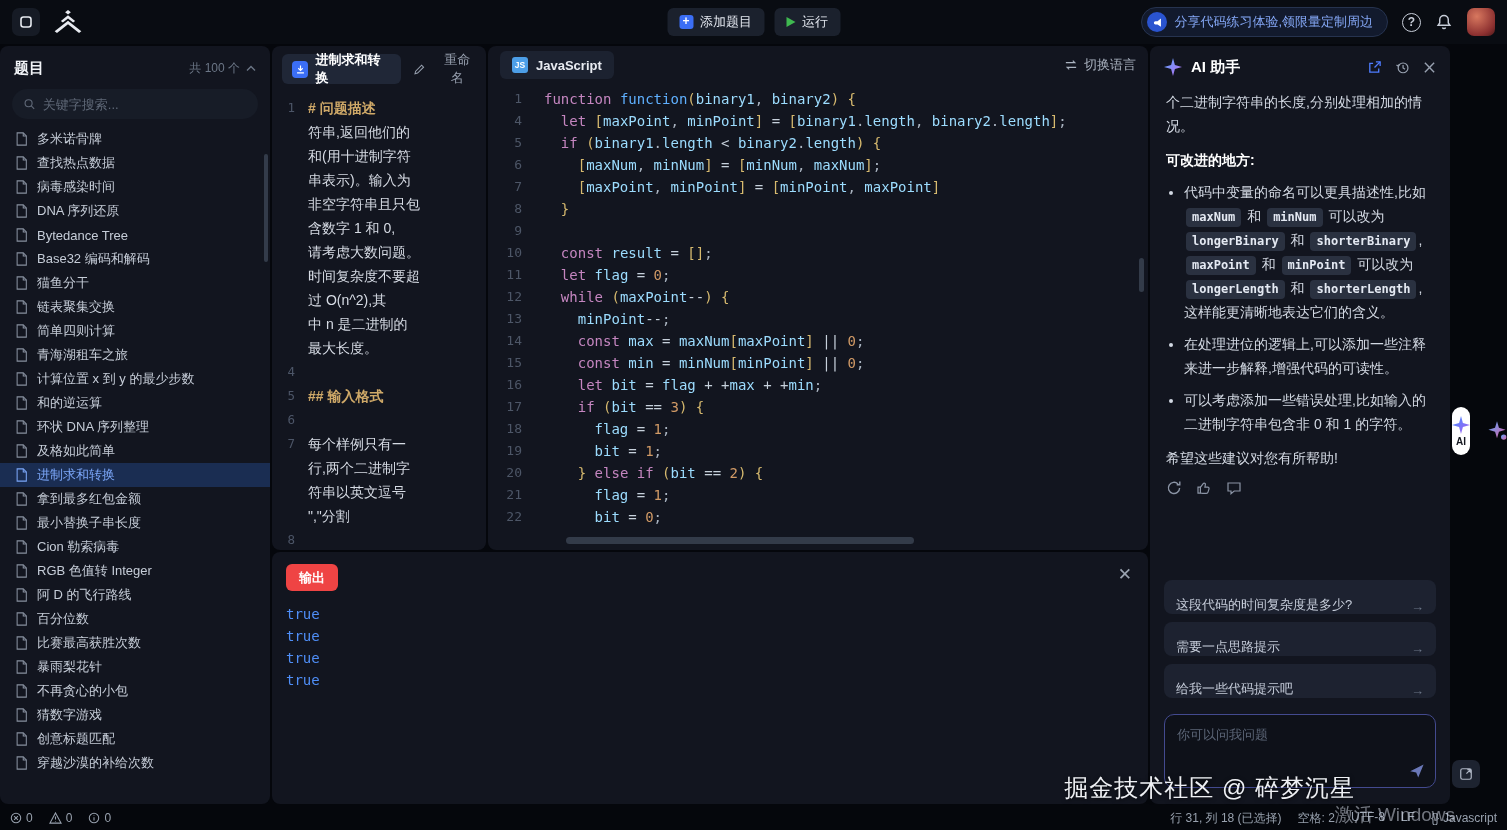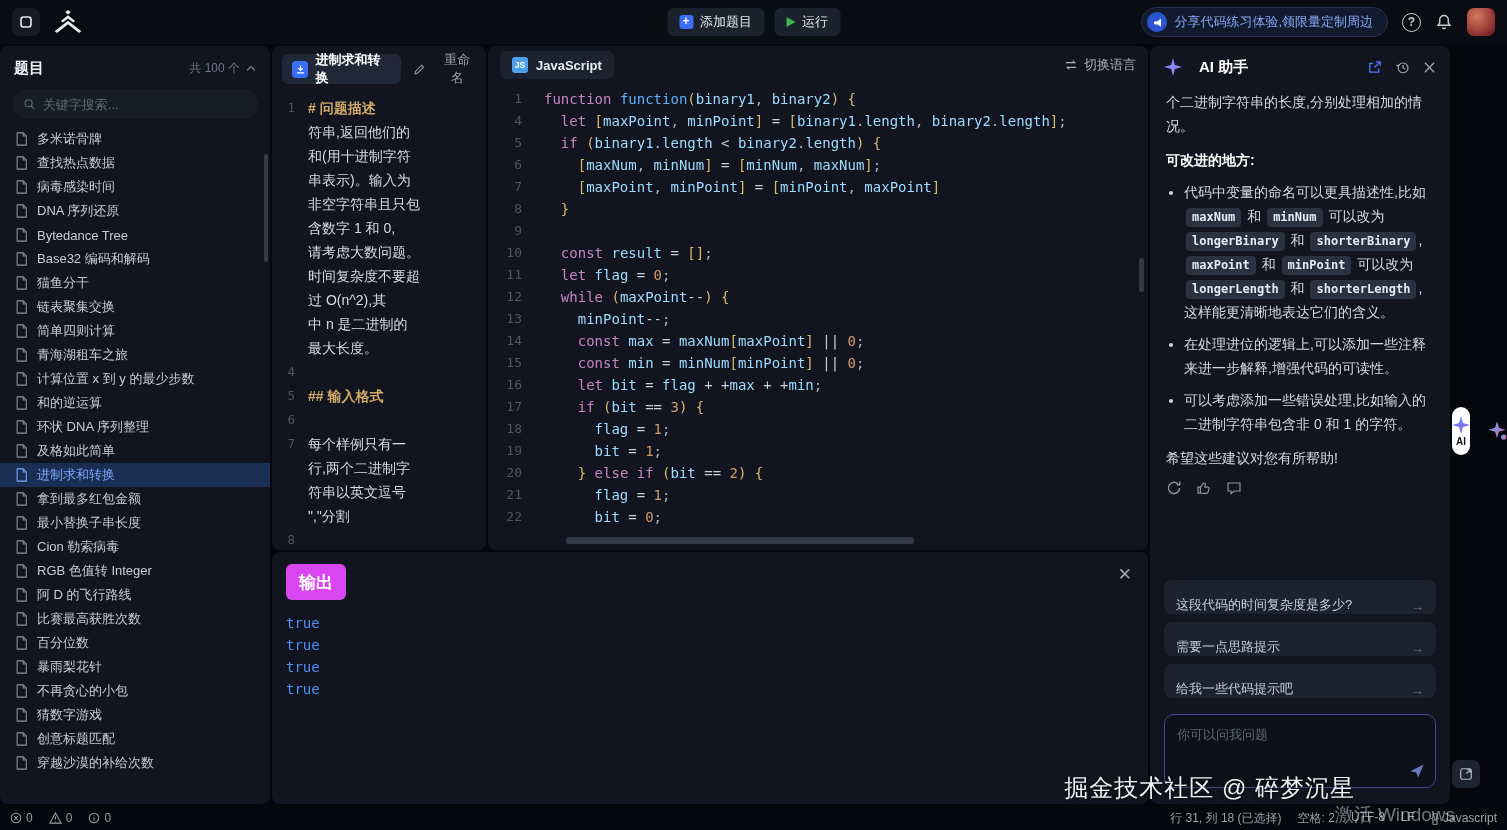--- a/index.html
+++ b/index.html
@@ -67,27 +67,27 @@
   .code-row { display:flex; height:22px; line-height:22px; }
   .ln { width:56px; flex:0 0 56px; text-align:right; padding-right:22px; color:#4d5667; font-size:13px; }
   .cd { white-space:pre; }
   .tk-k { color:#c586c0; } .tk-f { color:#5fb0ff; } .tk-v { color:#9cdcfe; }
   .tk-m { color:#d19a66; } .tk-b { color:#d7ba6f; } .tk-p { color:#abb5c2; } .tk-o { color:#c7d1dc; }
   .h-thumb { position:absolute; left:78px; bottom:6px; width:348px; height:7px; background:#333b49; border-radius:4px; }
   .v-thumb { position:absolute; right:4px; top:212px; width:5px; height:34px; background:#333b49; border-radius:3px; }
 
   
   .output { height:252px; flex:0 0 252px; position:relative; padding:12px 14px; }
-  .out-chip { display:inline-flex; align-items:center; background:#d946ef; border-radius:6px; height:36px; padding:0 13px; color:#fff; font-size:17px; font-weight:600; }
+  .out-chip { display:inline-flex; align-items:center; background:#ef4444; border-radius:6px; height:27px; padding:0 13px; color:#fff; font-size:13px; font-weight:600; }
   .out-close { position:absolute; right:16px; top:14px; color:#9aa3b0; font-size:17px; background:none; border:none; cursor:pointer; line-height:1; }
   .out-lines { margin-top:12px; font-family:"DejaVu Sans Mono",monospace; font-size:14px; line-height:22px; color:#4f8ef7; }
 
   
   .ai { width:300px; flex:0 0 300px; display:flex; flex-direction:column; overflow:hidden; }
-  .ai-head { height:42px; flex:0 0 42px; display:flex; align-items:center; gap:17px; padding:0 14px; }
+  .ai-head { height:42px; flex:0 0 42px; display:flex; align-items:center; gap:9px; padding:0 14px; }
   .ai-title { font-size:15px; font-weight:bold; color:#fff; }
   .ai-head-icons { margin-left:auto; display:flex; align-items:center; gap:13px; }
   .ai-head-icons .hi { background:none; border:none; cursor:pointer; color:#98a1b0; display:flex; }
   .hi.blue { color:#4e7cff; }
   .ai-scroll { flex:1; overflow:hidden; padding:2px 16px 0; font-size:14px; line-height:24px; color:#d3d9e3; }
   .ai-sec { font-weight:bold; color:#fff; margin:10px 0 8px; }
   .ai-bullets { list-style:disc; padding-left:18px; display:flex; flex-direction:column; gap:8px; }
   .chip { display:inline-block; background:#2a3140; border-radius:4px; padding:0 6px; margin:0 2px; font-family:"DejaVu Sans Mono",monospace; font-size:12px; color:#e4e9f2; font-weight:600; line-height:19px; }
   .ai-close-line { margin-top:10px; }
   .ai-actions { display:flex; gap:14px; padding:10px 0 4px; }
@@ -323,28 +323,28 @@
               <path d="M2 1h7l3.5 3.5V15H2z" fill="none" stroke="currentColor" stroke-width="1.2"></path>
               <path d="M9 1v3.5h3.5" fill="none" stroke="currentColor" stroke-width="1.2"></path>
             </svg>
             <span class="lbl">阿 D 的飞行路线</span>
           </div>
           <div class="plist-item">
             <svg class="doc" width="13" height="14" viewBox="0 0 14 16">
               <path d="M2 1h7l3.5 3.5V15H2z" fill="none" stroke="currentColor" stroke-width="1.2"></path>
               <path d="M9 1v3.5h3.5" fill="none" stroke="currentColor" stroke-width="1.2"></path>
             </svg>
+            <span class="lbl">百分位数</span>
+          </div>
+          <div class="plist-item">
+            <svg class="doc" width="13" height="14" viewBox="0 0 14 16">
+              <path d="M2 1h7l3.5 3.5V15H2z" fill="none" stroke="currentColor" stroke-width="1.2"></path>
+              <path d="M9 1v3.5h3.5" fill="none" stroke="currentColor" stroke-width="1.2"></path>
+            </svg>
             <span class="lbl">比赛最高获胜次数</span>
-          </div>
-          <div class="plist-item">
-            <svg class="doc" width="13" height="14" viewBox="0 0 14 16">
-              <path d="M2 1h7l3.5 3.5V15H2z" fill="none" stroke="currentColor" stroke-width="1.2"></path>
-              <path d="M9 1v3.5h3.5" fill="none" stroke="currentColor" stroke-width="1.2"></path>
-            </svg>
-            <span class="lbl">百分位数</span>
           </div>
           <div class="plist-item">
             <svg class="doc" width="13" height="14" viewBox="0 0 14 16">
               <path d="M2 1h7l3.5 3.5V15H2z" fill="none" stroke="currentColor" stroke-width="1.2"></path>
               <path d="M9 1v3.5h3.5" fill="none" stroke="currentColor" stroke-width="1.2"></path>
             </svg>
             <span class="lbl">暴雨梨花针</span>
           </div>
           <div class="plist-item">
             <svg class="doc" width="13" height="14" viewBox="0 0 14 16">

